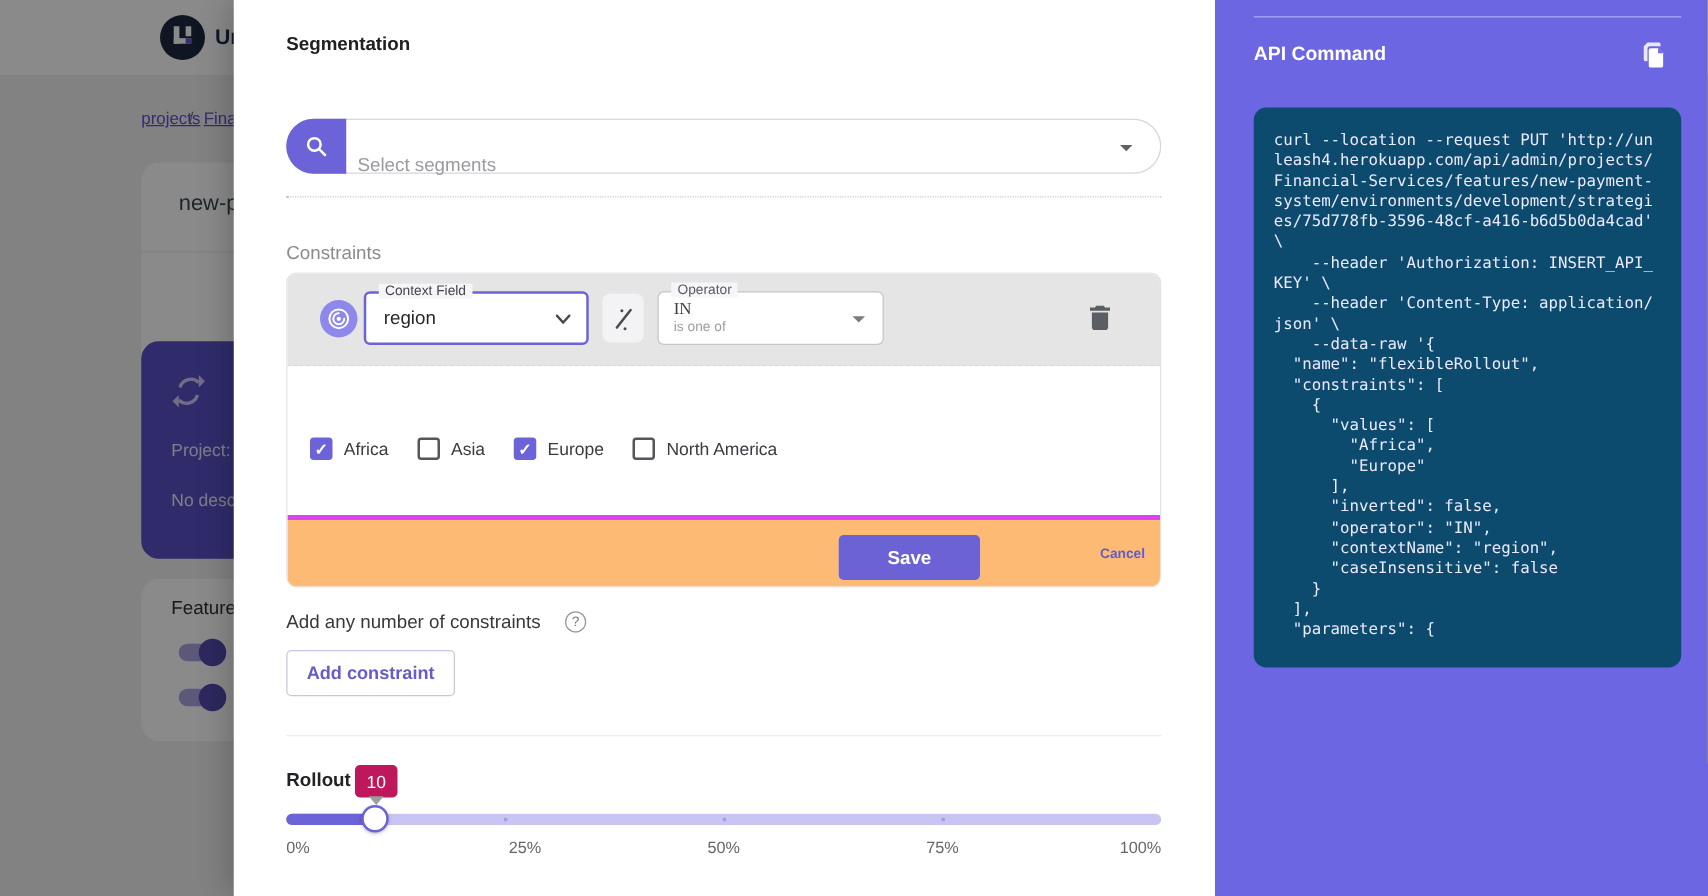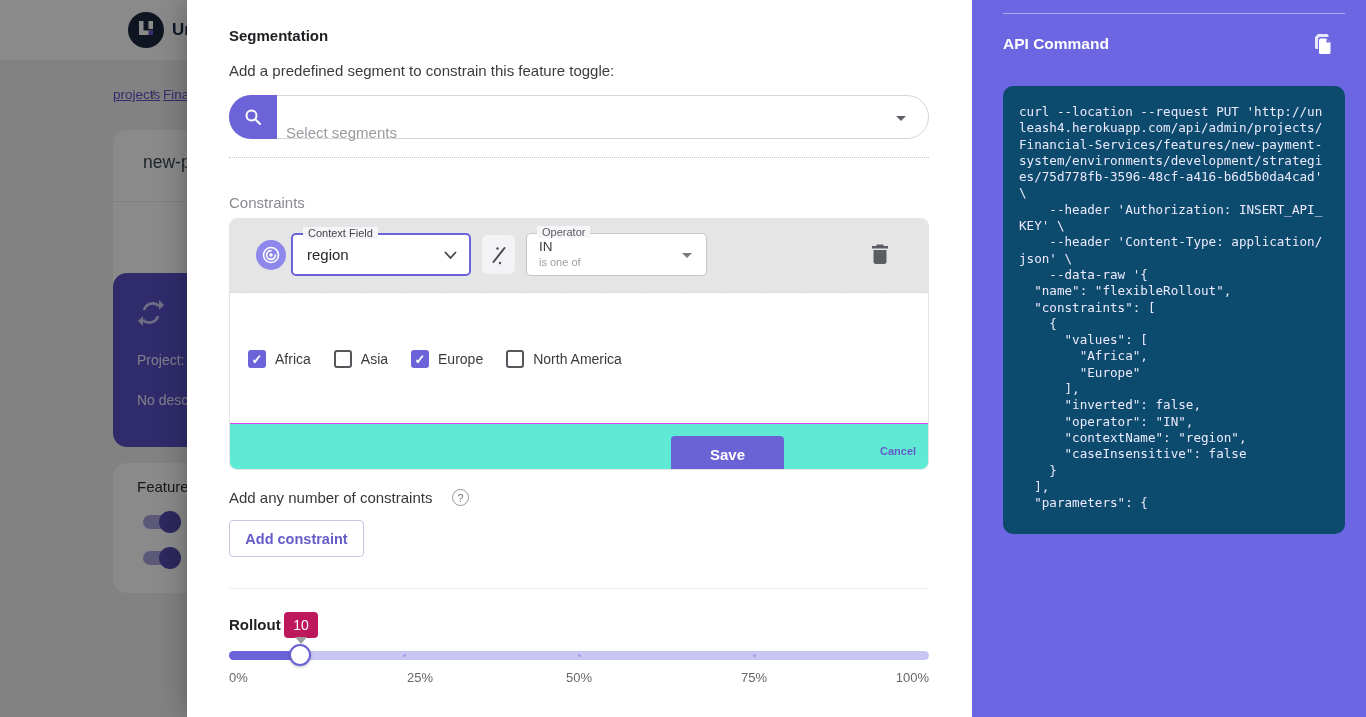--- a/index.html
+++ b/index.html
@@ -27,28 +27,28 @@
   .seg-sub{left:229px;top:62px;font-size:15px;color:#3c3c40;}
   .segments-select{left:229px;top:95px;width:700px;height:44px;border:1px solid #d7d7db;border-radius:22px;background:#fff;box-sizing:border-box;}
   .search-btn{position:absolute;left:-1px;top:-1px;width:48px;height:44px;background:#6c63d8;border-radius:22px 0 0 22px;display:flex;align-items:center;justify-content:center;}
   .seg-placeholder{position:absolute;left:56px;top:28px;font-size:15px;color:#9a9aa0;}
   .caret-down{width:0;height:0;border-left:5px solid transparent;border-right:5px solid transparent;border-top:5px solid #5f6368;}
   .dotted-div{left:229px;top:157px;width:700px;border-top:1px dotted #c9c9cd;}
   .constraints-label{left:229px;top:194px;font-size:15px;color:#8a8a90;}
   .constraint-card{left:229px;top:218px;width:700px;height:252px;border:1px solid #e4e4e8;border-radius:8px;box-sizing:border-box;overflow:hidden;background:#fff;}
   .cc-header{position:absolute;left:0;top:0;width:100%;height:74px;background:#e5e5e5;border-bottom:1px dashed #d8d8dc;box-sizing:border-box;}
   .cc-body{position:absolute;left:0;top:74px;width:100%;height:119px;background:#fff;}
-  .cc-footer{position:absolute;left:0;top:204px;width:100%;height:59px;background:#5eead4;border-top:1px solid #d946ef;box-sizing:border-box;}
+  .cc-footer{position:absolute;left:0;top:193px;width:100%;height:59px;background:#fdba74;border-top:4px solid #d946ef;box-sizing:border-box;}
   .spiral-badge{position:absolute;left:26px;top:21px;width:30px;height:30px;border-radius:50%;background:#8f88ec;display:flex;align-items:center;justify-content:center;}
   .field{position:absolute;box-sizing:border-box;border-radius:5px;background:#fff;}
   .ctx-field{left:61px;top:14px;width:180px;height:43px;border:2px solid #6c63d8;}
   .op-field{left:296px;top:14px;width:181px;height:43px;border:1px solid #c6c6ca;}
   .notch-label{position:absolute;top:-8px;left:10px;background:#f6f6f8;padding:0 5px;font-size:11px;color:#5a5a64;line-height:12px;}
   .ctx-value{position:absolute;left:14px;top:11px;font-size:15px;color:#27272b;}
-  .op-value{position:absolute;left:12px;top:5px;font-size:13.5px;color:#3c3c42;}
+  .op-value{position:absolute;left:12px;top:5px;font-size:13.5px;color:#3c3c42;font-family:Liberation Serif, serif;}
   .op-desc{position:absolute;left:12px;top:22px;font-size:11px;color:#9c9ca4;}
   .negate-btn{position:absolute;left:252px;top:16px;width:33px;height:39px;background:#f3f3f5;border-radius:6px;display:flex;align-items:center;justify-content:center;}
   .trash-btn{position:absolute;left:640px;top:24px;width:22px;height:24px;}
   .values-title{position:absolute;left:18px;top:32px;font-size:15px;color:#333338;}
   .cb-row{position:absolute;left:18px;top:57px;display:flex;align-items:center;gap:23px;}
   .cb-item{display:flex;align-items:center;gap:9px;}
   .cb-box{width:18px;height:18px;border-radius:3px;box-sizing:border-box;border:2px solid #55555c;background:#fff;display:flex;align-items:center;justify-content:center;}
   .cb-box.checked{border:none;background:#6c63d8;color:#fff;font-size:13px;font-weight:bold;}
   .cb-label{font-size:14px;color:#3a3a40;}
   .save-btn{position:absolute;left:441px;top:12px;width:113px;height:36px;background:#6b62d6;border-radius:4px;color:#fff;font-size:15px;font-weight:bold;display:flex;align-items:center;justify-content:center;}
@@ -119,21 +119,20 @@
     <div class="abs toggle-track" style="left:30px;top:88px;">
         <div class="toggle-knob"></div>
       </div>
   </div>
 
   <div class="abs overlay"></div>
 
   <div class="abs modal-bg"></div>
 
   <div class="abs seg-title">Segmentation</div>
-  <div class="abs seg-sub">Add a predefined segment to constrain this feature toggle:</div>
 
   <div class="abs segments-select">
     <div class="search-btn">
       <svg width="20" height="20" viewBox="0 0 20 20">
         <circle cx="8.5" cy="8.5" r="5" fill="none" stroke="#ffffff" stroke-width="2"></circle>
         <line x1="12.5" y1="12.5" x2="17" y2="17" stroke="#ffffff" stroke-width="2" stroke-linecap="round"></line>
       </svg>
     </div>
     <div class="seg-placeholder">Select segments</div>
     <div class="caret-down" style="position:absolute;right:22px;top:20px;"></div>

